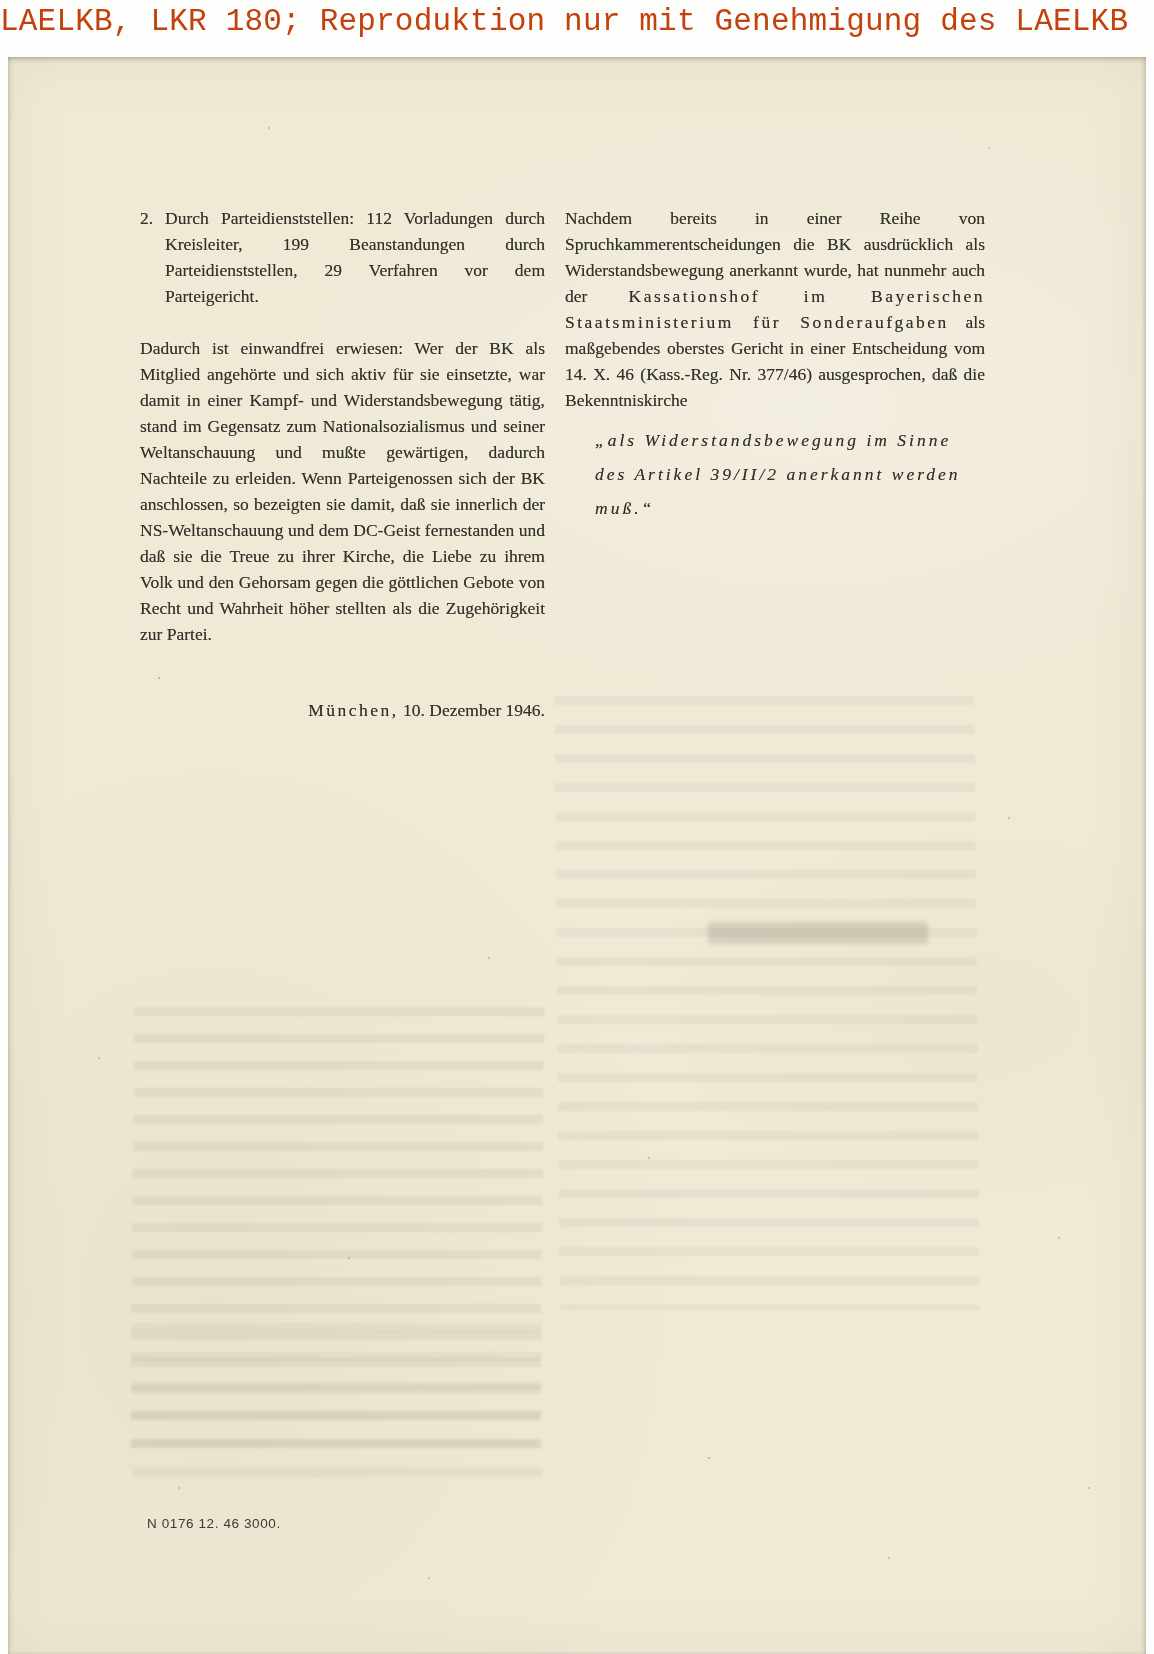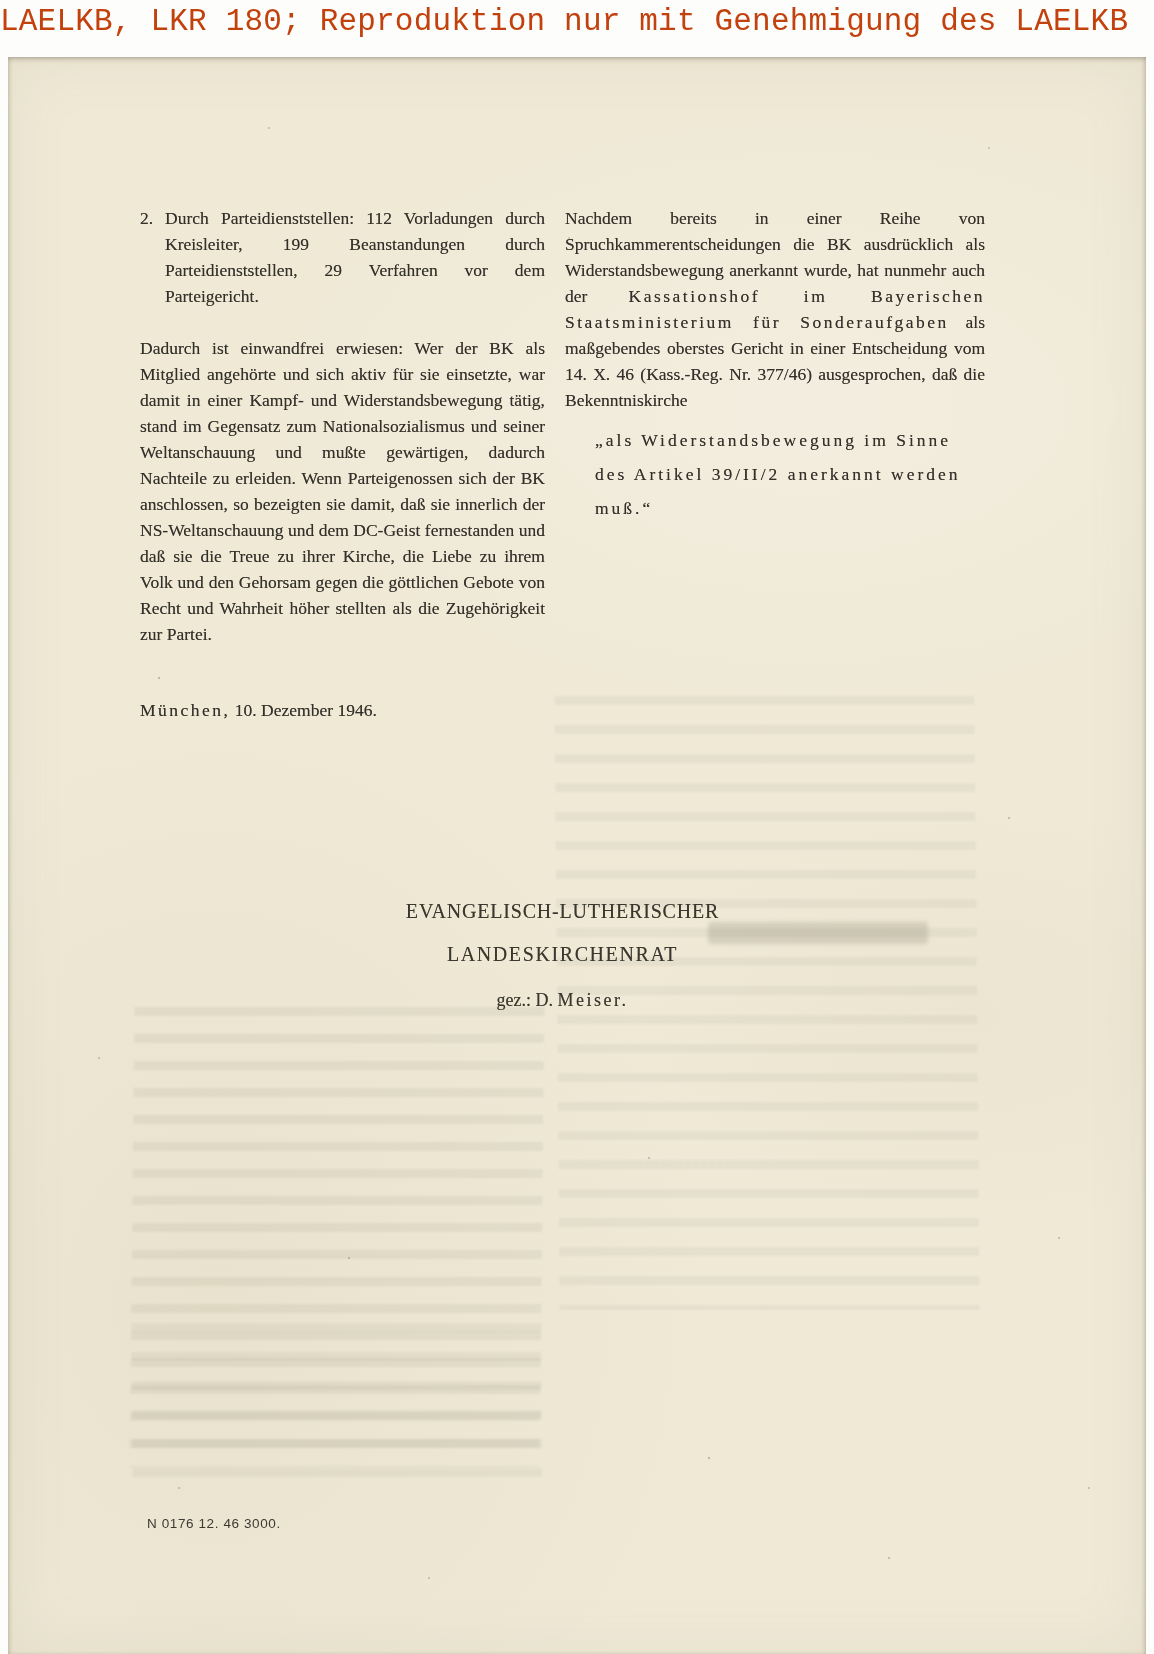--- a/index.html
+++ b/index.html
@@ -74,26 +74,27 @@
   .quote {
     margin: 8px 0 6px 0;
     padding-left: 28px;
   }
   .quote-spaced {
     margin: 10px 0 0 0;
     padding-left: 30px;
     letter-spacing: 3px;
     line-height: 34px;
     text-align: left;
+    font-style: italic;
   }
   .spaced-inline { letter-spacing: 2.5px; }
 
   .dateline {
     margin-top: 50px;
-    text-align: left;
+    text-align: right;
   }
   .dateline .city { letter-spacing: 2.5px; }
 
   
   .signature-block {
     position: absolute;
     left: 132px;
     top: 843px;
     width: 845px;
     text-align: center;
@@ -207,23 +208,16 @@
 
     <div class="col-right">
       <p class="para" style="margin-bottom:0;">
         <span>Nachdem bereits in einer Reihe von Spruchkammerentscheidungen die BK ausdrücklich als Widerstandsbewegung anerkannt wurde, hat nunmehr auch der </span><span class="spaced-inline">Kassationshof im Bayerischen Staatsministerium für Sonderaufgaben</span><span> als maßgebendes oberstes Gericht in einer Entscheidung vom 14. X. 46 (Kass.-Reg. Nr. 377/46) ausgesprochen, daß die Bekenntniskirche</span>
       </p>
       <p class="para quote-spaced">„als Widerstandsbewegung im Sinne des Artikel 39/II/2 anerkannt werden muß.“</p>
     </div>
 
   </div>
 
-  <div class="signature-block">
-    <div class="sig-org-1">EVANGELISCH-LUTHERISCHER</div>
-    <div class="sig-org-2">LANDESKIRCHENRAT</div>
-    <div class="sig-signed">
-      <span>gez.: D. </span><span class="sig-name">Meiser.</span>
-    </div>
-  </div>
 
   <div class="print-code">N 0176 12. 46 3000.</div>
 
 </div>
 
 </body></html>

